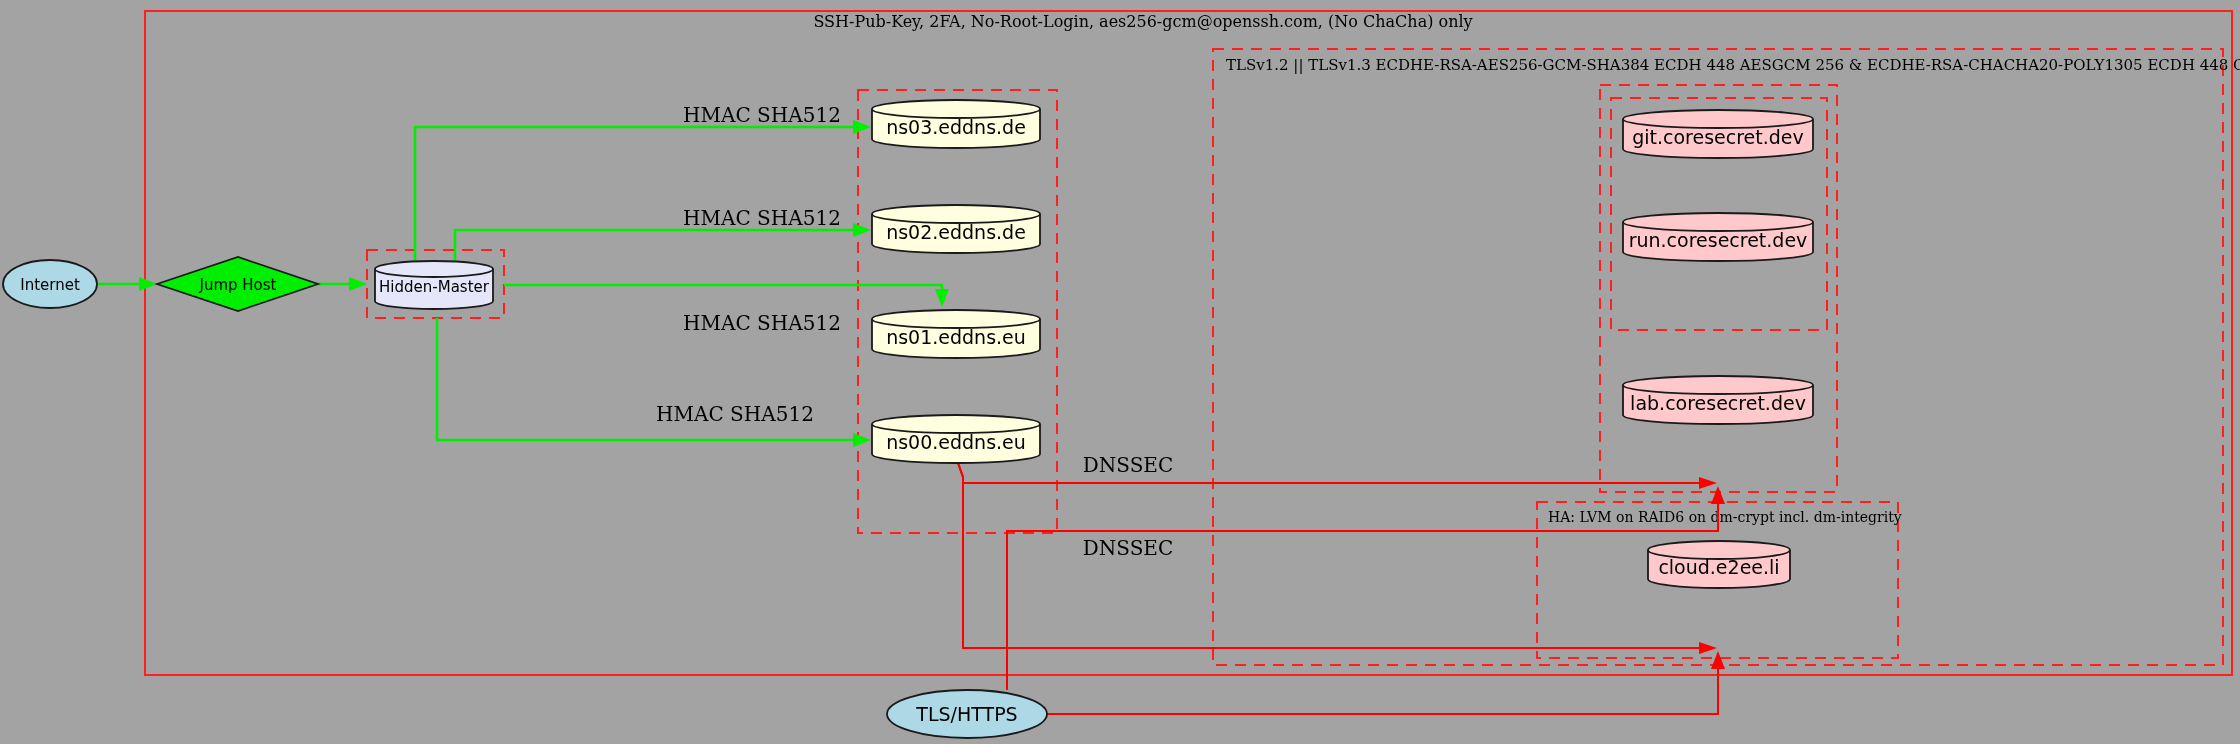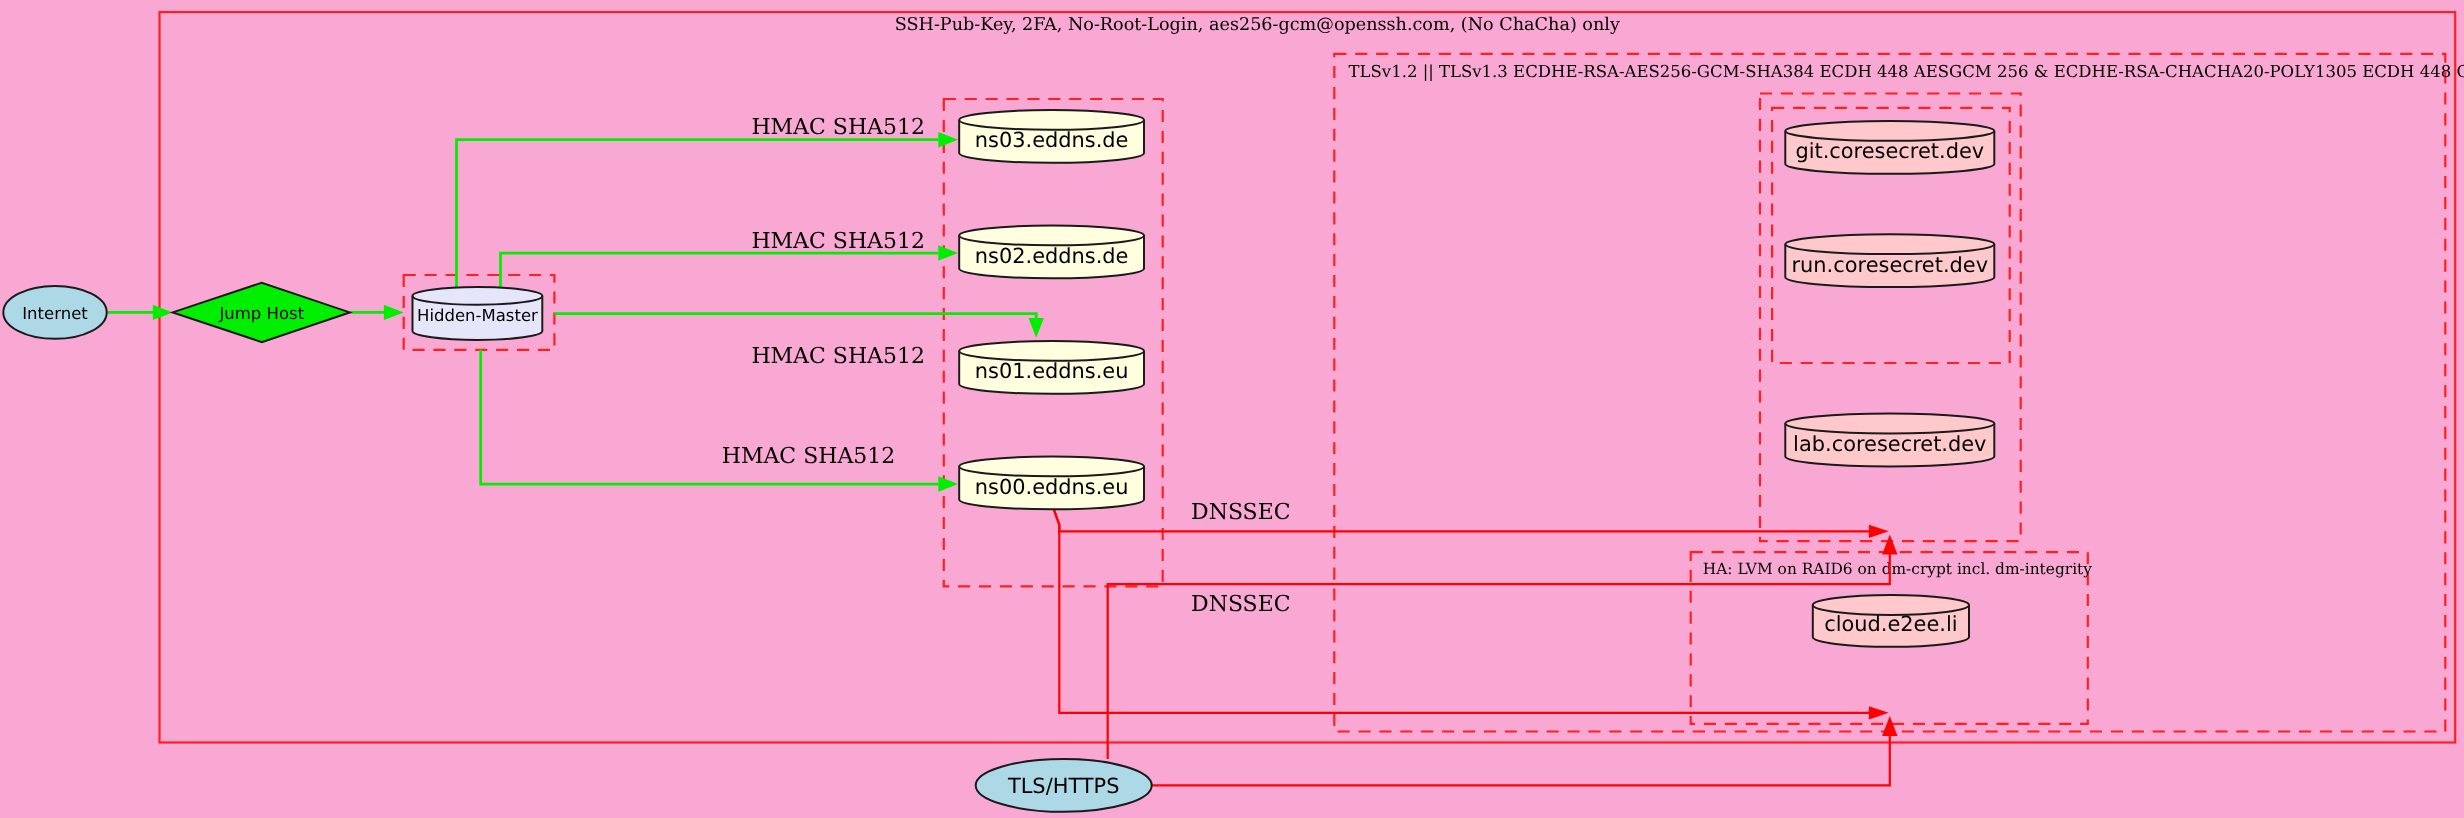--- a/index.html
+++ b/index.html
@@ -1,20 +1,20 @@
 <!DOCTYPE html>
 <html><head>
 <meta charset="utf-8">
 <style>
   html, body { margin: 0; padding: 0; background: #ffffff; }
   .canvas {
     position: relative;
     width: 2240px;
     height: 744px;
-    background: #f9a8d4;
+    background: #a3a3a3;
     font-family: "DejaVu Sans", sans-serif;
   }
   svg text {
     fill: #000000;
     font-family: "DejaVu Sans", sans-serif;
   }
   svg text.serif {
     font-family: "DejaVu Serif", serif;
   }
   .cluster { fill: none; stroke: #ff1f1f; stroke-width: 2; }

